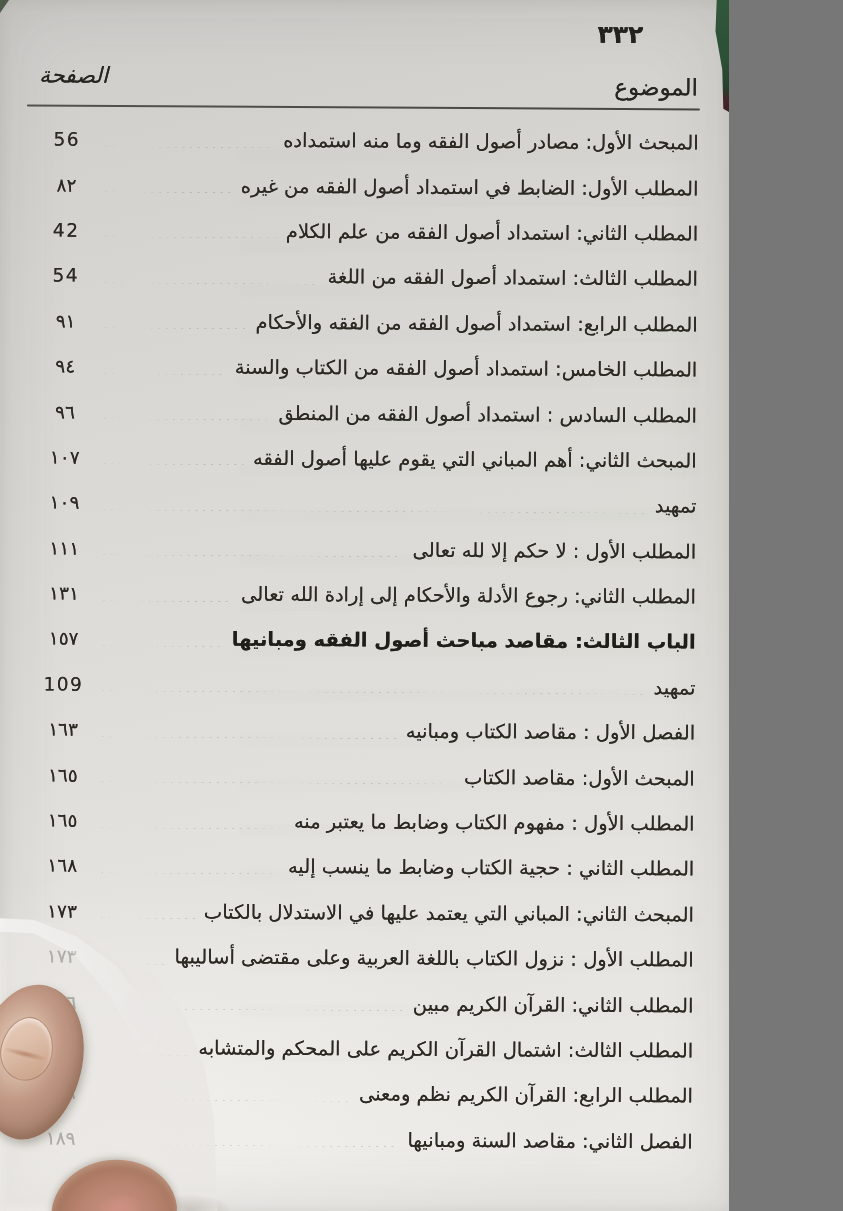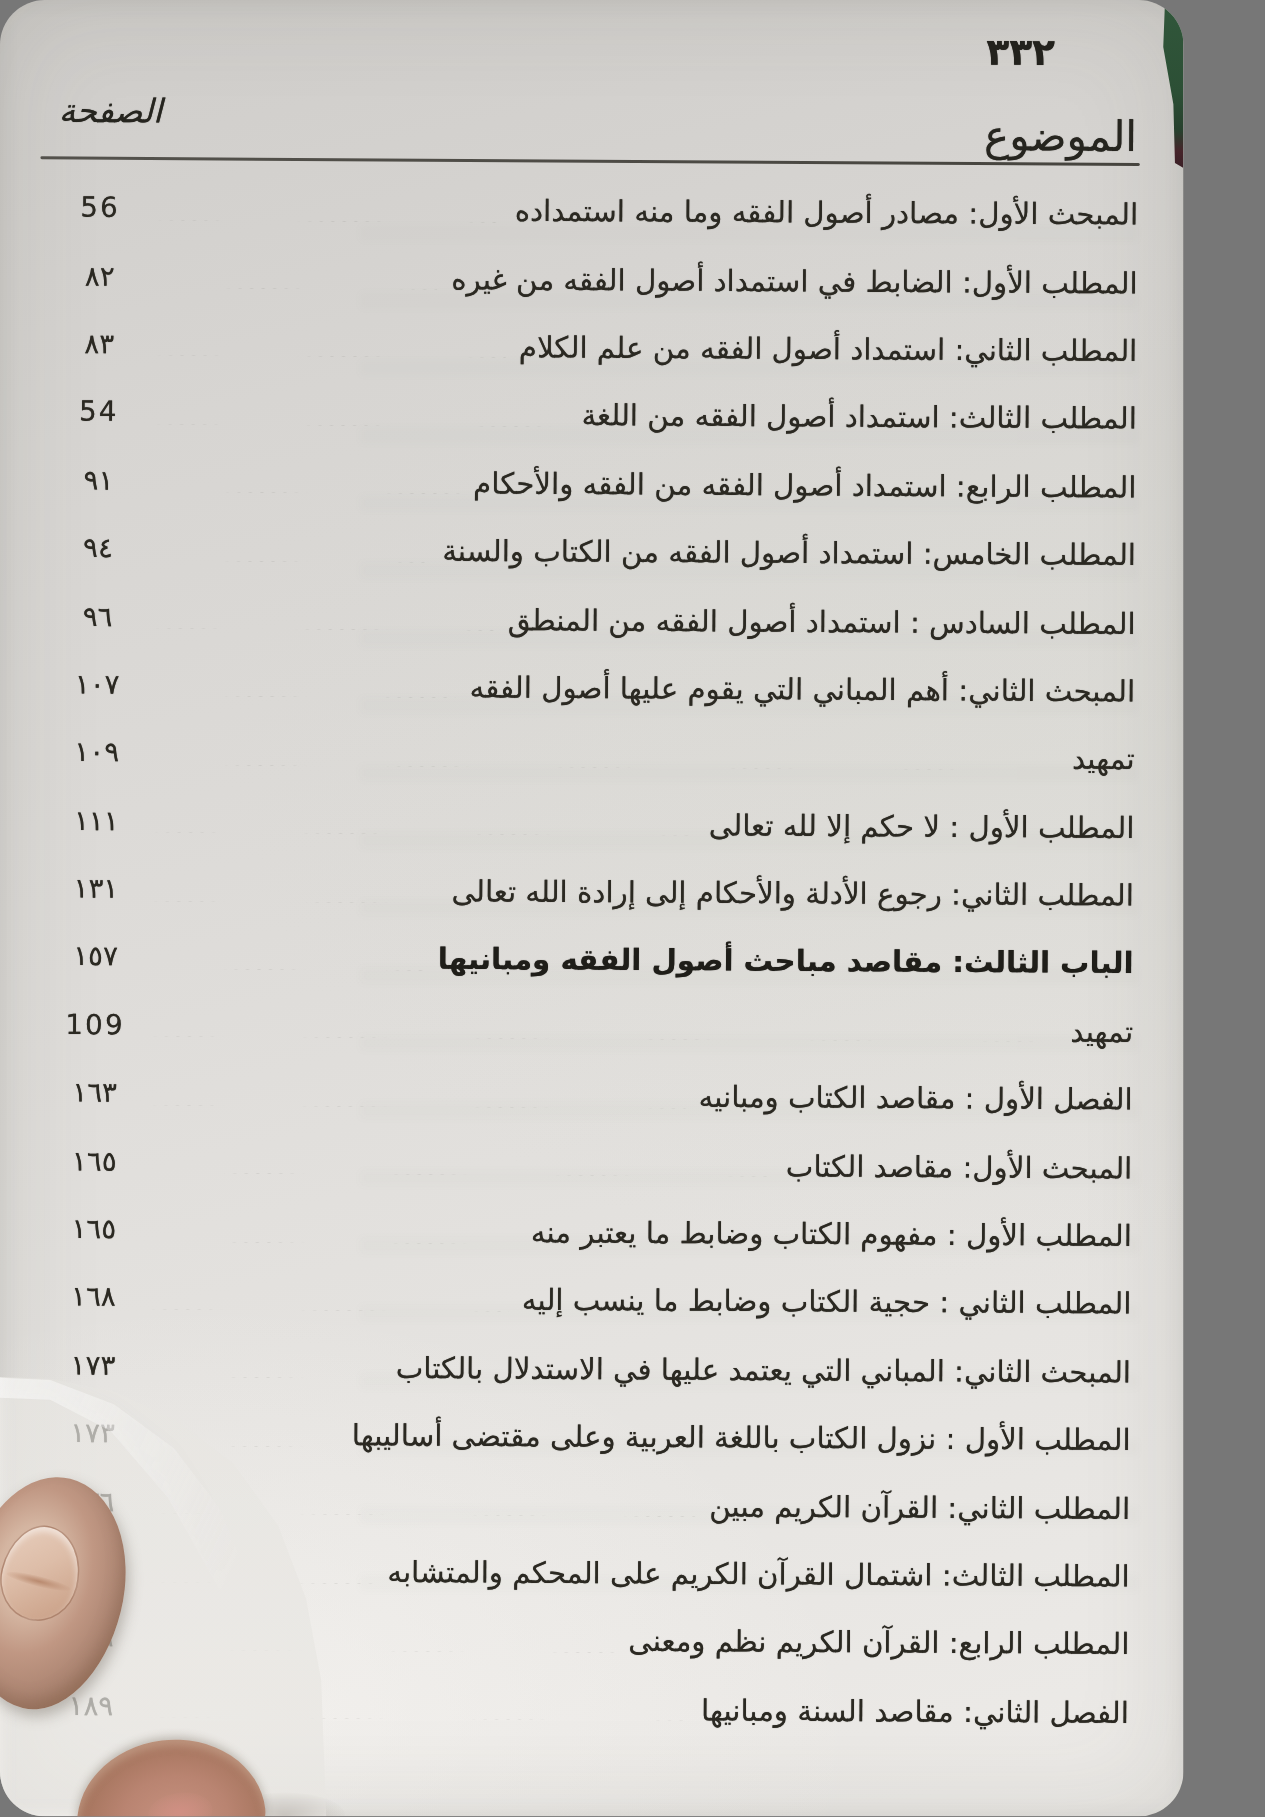--- a/index.html
+++ b/index.html
@@ -2,26 +2,25 @@
 <html lang="ar"><head>
 <meta charset="utf-8">
 <style>
   html,body{margin:0;padding:0;}
   body{
     width:843px;height:1211px;overflow:hidden;
     font-family:"DejaVu Sans",sans-serif;
     background:#777;
   }
   .photo{
-    position:relative;width:789px;height:1211px;overflow:hidden;
+    position:relative;width:729px;height:1211px;overflow:hidden;
     background:
       radial-gradient(ellipse 620px 420px at 18% 96%, rgba(250,248,245,.55), rgba(250,248,245,0) 70%),
       radial-gradient(ellipse 700px 500px at 85% 40%, rgba(214,216,206,.25), rgba(214,216,206,0) 75%),
       linear-gradient(168deg,#cfcdca 0%,#d7d5d2 22%,#dedcd9 48%,#e6e4e1 75%,#edebe8 100%);
-    border-radius: 30px;
   }
   .photo::after{
     content:"";position:absolute;inset:0;pointer-events:none;
     box-shadow:inset 0 0 70px rgba(70,68,60,.14), inset 0 0 14px rgba(70,68,60,.08);
   }
   
   .cover-edge{
     position:absolute;top:0;right:0;width:15px;height:112px;
     background:linear-gradient(to bottom,#31573b 0%,#2c4f35 55%,#27402d 78%,#46242a 90%,#3a2026 100%);
     clip-path:polygon(28% 0,100% 0,100% 100%,62% 97%,55% 62%,10% 28%,18% 0);
@@ -36,21 +35,21 @@
     position:absolute;inset:0;transform:rotate(.35deg);transform-origin:40% 8%;
     color:#2d2b25;z-index:2;
   }
   .folio{
     position:absolute;top:18px;right:86px;
     font-size:25px;font-weight:bold;letter-spacing:4px;color:#23221d;
     text-shadow:0 0 .5px rgba(35,34,29,.9);
   }
   .hdr-topic{
     position:absolute;top:72px;right:31px;
-    font-size:28px;color:#26251f;text-shadow:0 0 .5px rgba(35,34,29,.85);
+    font-size:23px;color:#26251f;text-shadow:0 0 .5px rgba(35,34,29,.85);
   }
   .hdr-page{
     position:absolute;top:64px;left:39px;
     font-size:22px;color:#26251f;text-shadow:0 0 .5px rgba(35,34,29,.85);font-style:italic;
   }
   .hdr-rule{
     position:absolute;top:106px;left:27px;right:29px;height:2px;
     background:linear-gradient(to right,rgba(62,60,54,.85),rgba(62,60,54,.95));
     border-radius:1px;
   }
@@ -157,21 +156,21 @@
 
   <div class="row">
     <span class="t">المطلب الأول: الضابط في استمداد أصول الفقه من غيره</span>
     <span class="dots"></span>
     <span class="p">٨٢</span>
   </div>
 
   <div class="row">
     <span class="t">المطلب الثاني: استمداد أصول الفقه من علم الكلام</span>
     <span class="dots"></span>
-    <span class="p">٨٣</span>
+    <span class="p">42</span>
   </div>
 
   <div class="row">
     <span class="t">المطلب الثالث: استمداد أصول الفقه من اللغة</span>
     <span class="dots"></span>
     <span class="p">54</span>
   </div>
 
   <div class="row">
     <span class="t">المطلب الرابع: استمداد أصول الفقه من الفقه والأحكام</span>

